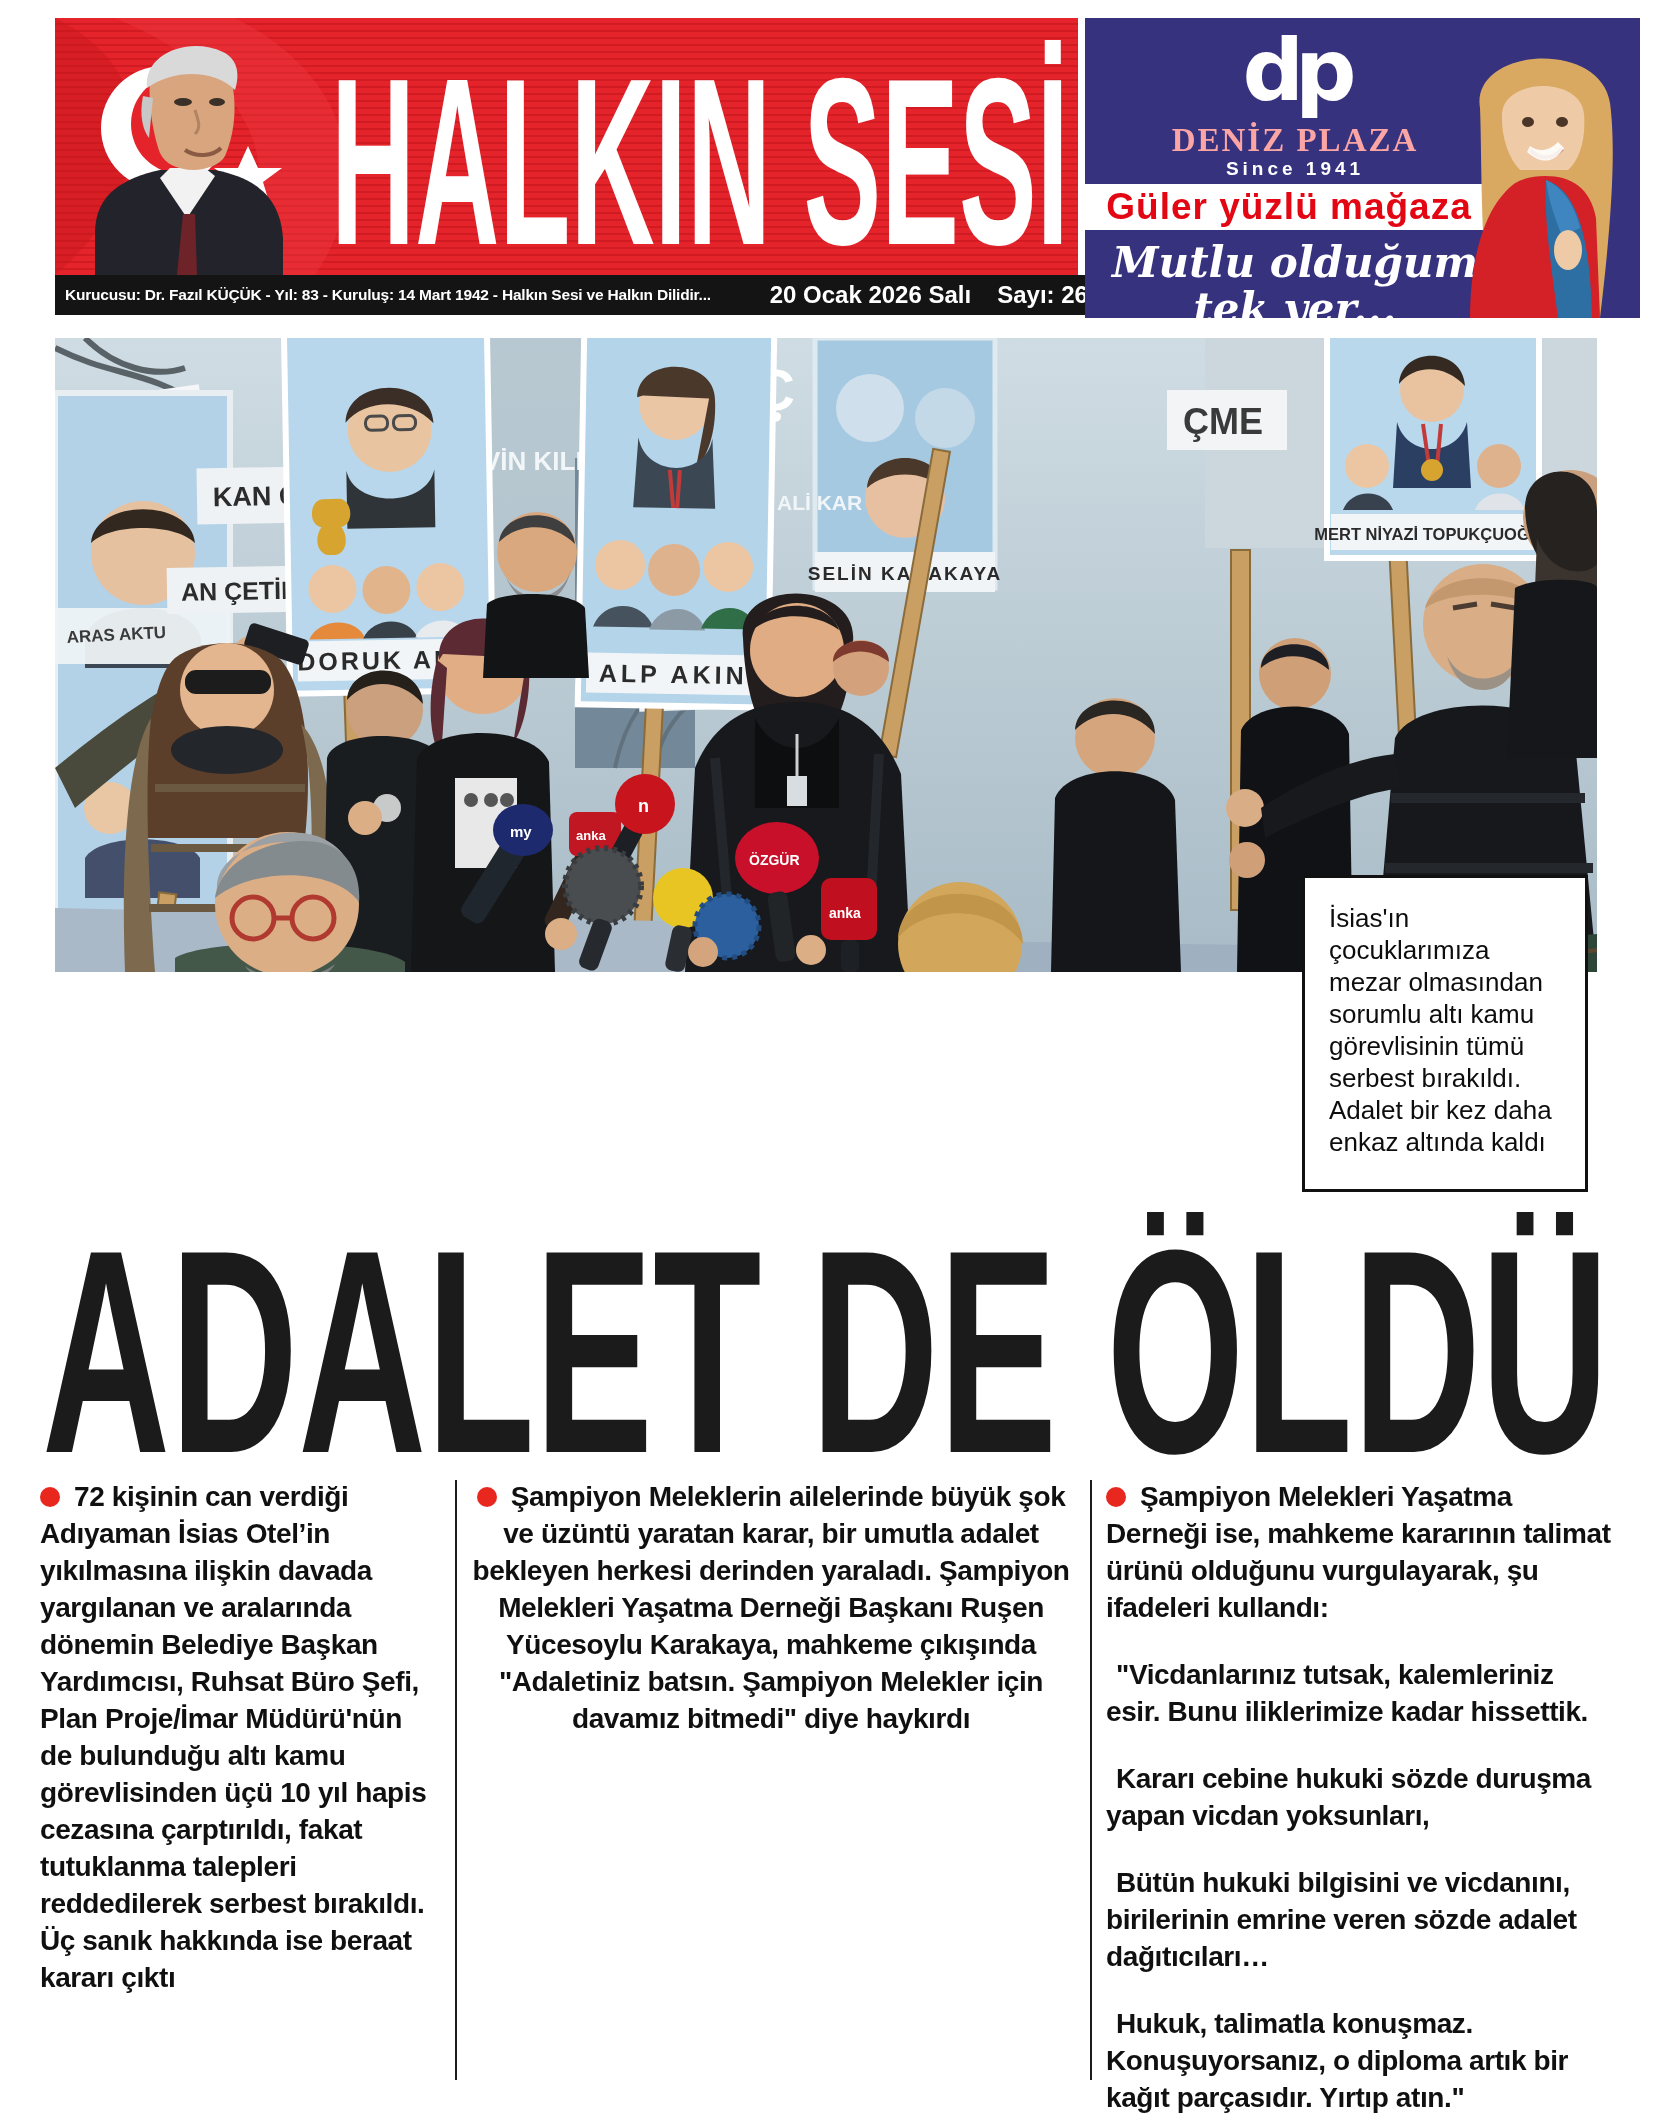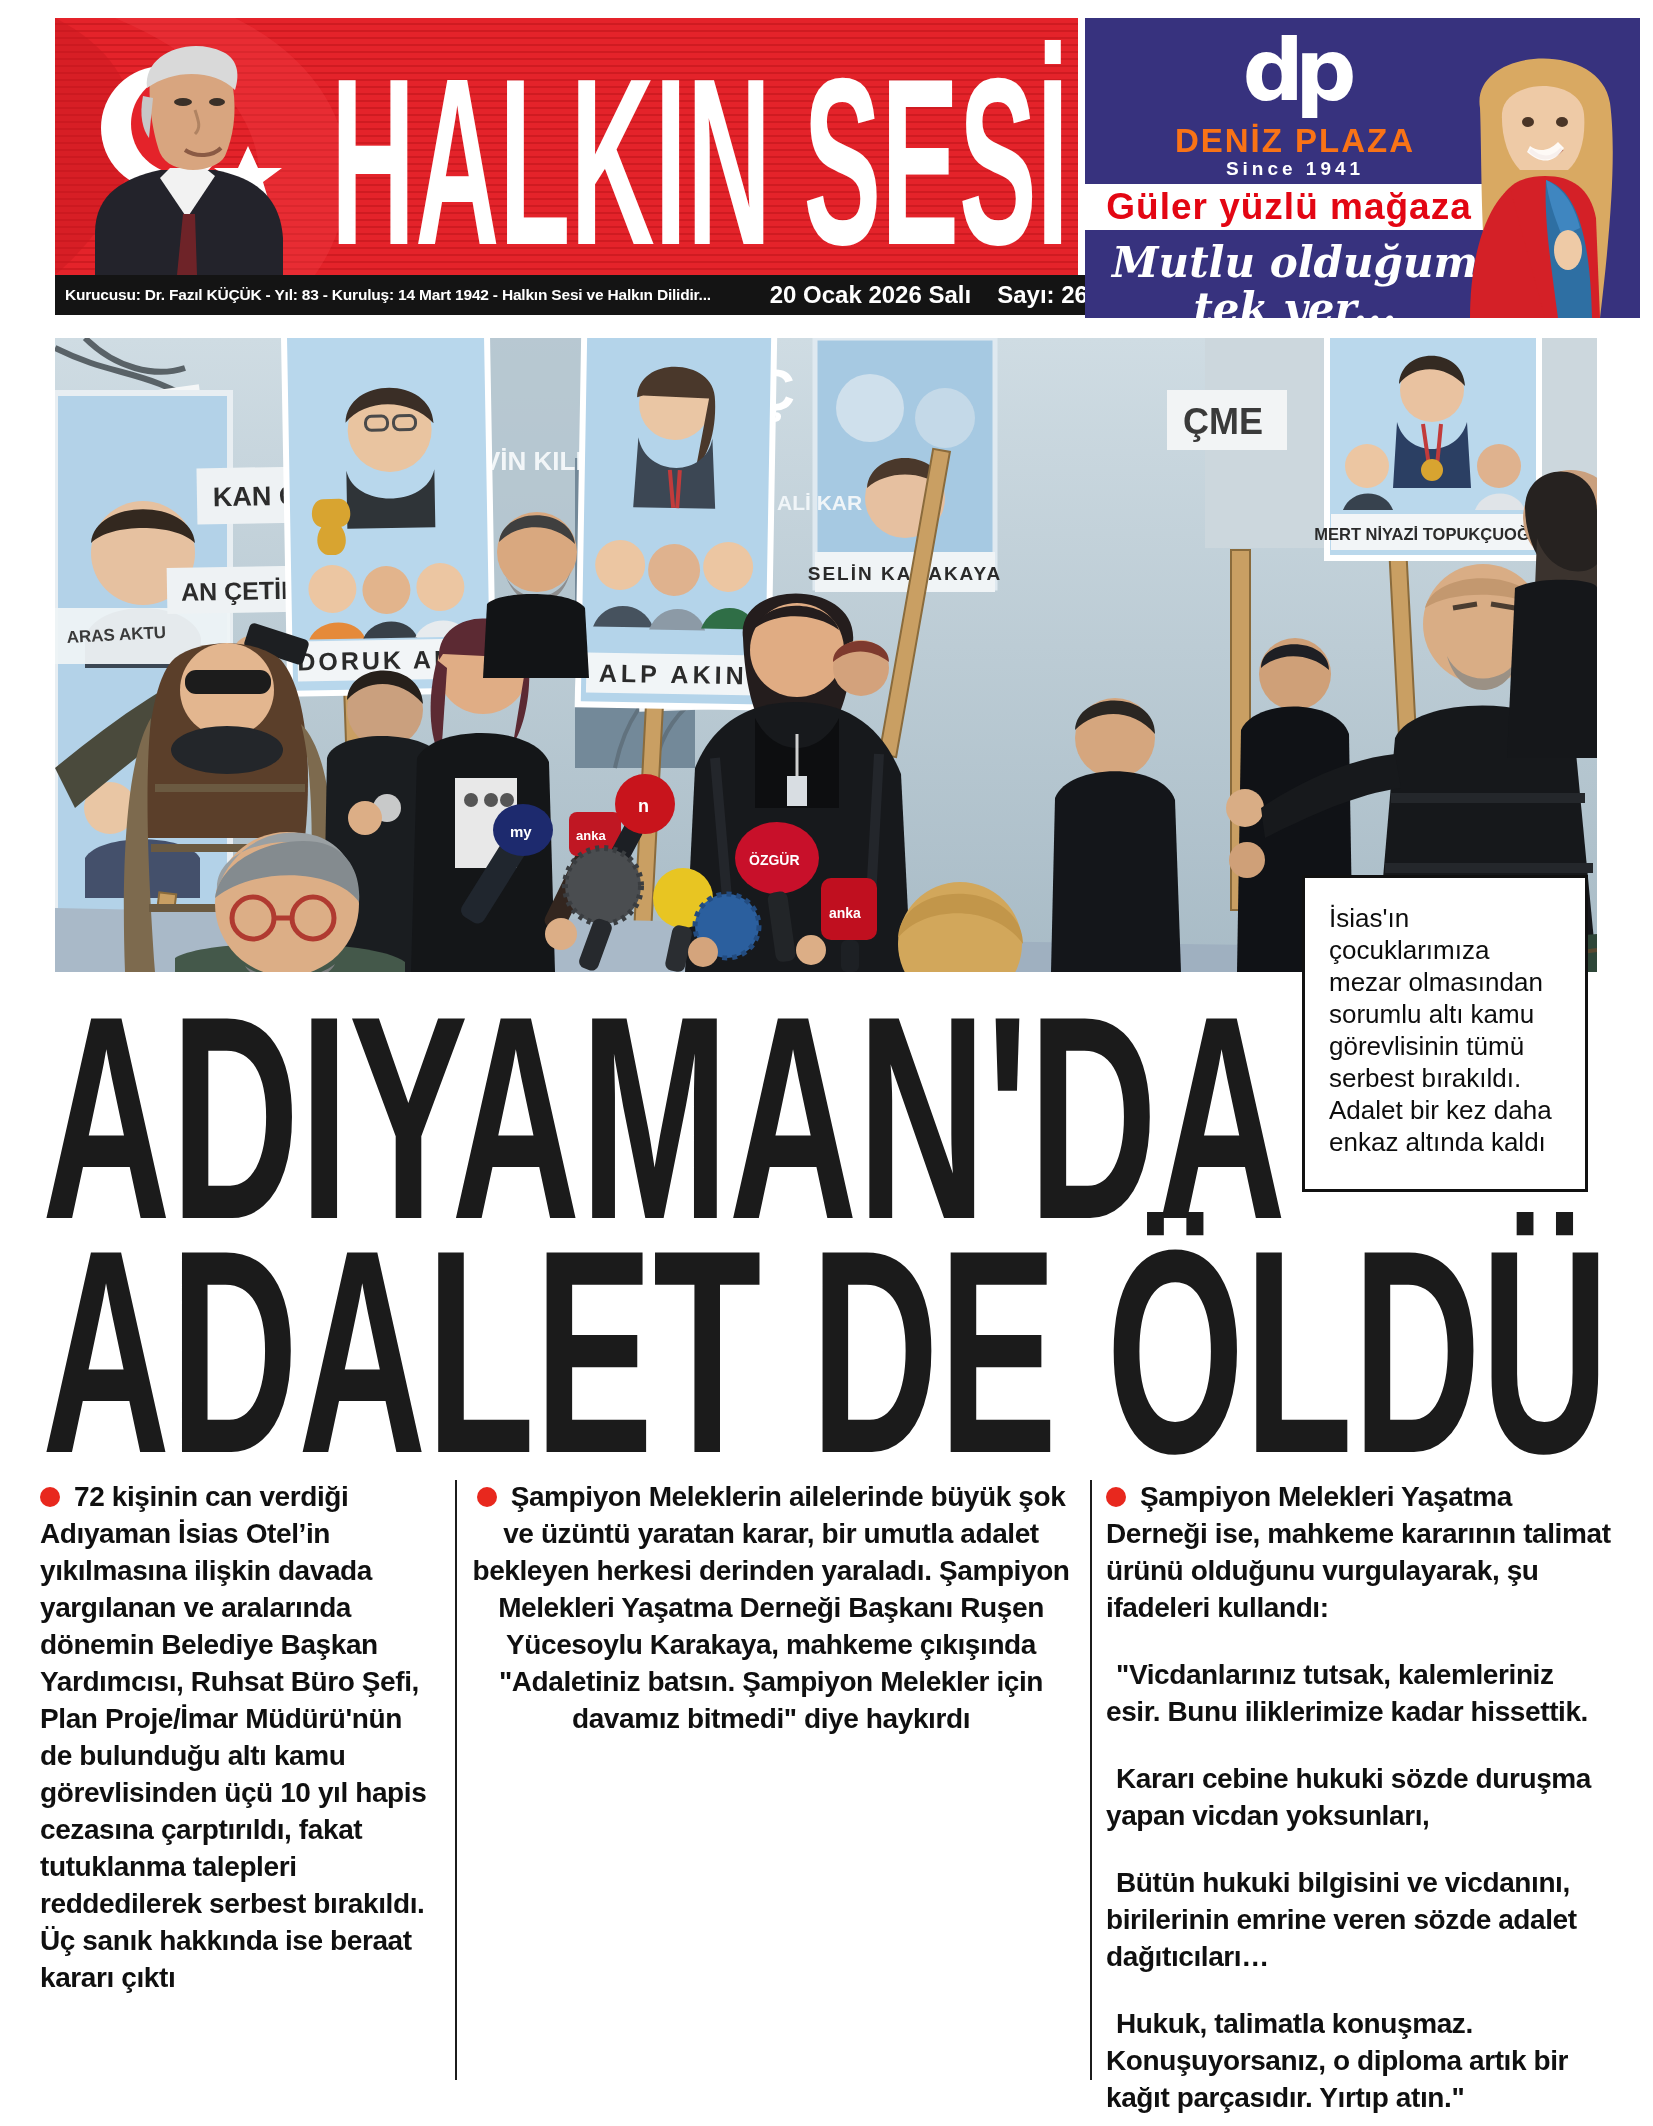--- a/index.html
+++ b/index.html
@@ -9,22 +9,22 @@
   .masthead{position:absolute;left:55px;top:18px;width:1023px;height:257px;}
   .info-bar{position:absolute;left:55px;top:275px;width:1205px;height:40px;background:#141414;
             color:#fff;display:flex;align-items:center;justify-content:space-between;
             padding:0 10px;box-sizing:border-box;}
   .info-left{font-size:15.5px;font-weight:700;letter-spacing:-0.2px;white-space:nowrap;}
   .info-right{display:flex;align-items:center;gap:26px;font-size:24px;font-weight:700;white-space:nowrap;}
   
   .ad{position:absolute;left:1085px;top:18px;width:555px;height:300px;background:#37327e;overflow:hidden;}
   .ad-logo{position:absolute;left:0;top:6px;width:420px;text-align:center;color:#fff;
            font-family:"DejaVu Sans",sans-serif;font-size:86px;font-weight:700;letter-spacing:-9px;line-height:92px;}
-  .ad-brand{position:absolute;left:0;top:104px;width:420px;text-align:center;color:#f97316;
-            font-size:33px;font-weight:700;letter-spacing:2px;}
+  .ad-brand{position:absolute;left:0;top:104px;width:420px;text-align:center;color:#fca5a5;
+            font-size:33px;font-weight:700;letter-spacing:2px;font-family:Liberation Serif, serif;}
   .ad-since{position:absolute;left:0;top:140px;width:420px;text-align:center;color:#fff;
             font-size:19px;font-weight:700;letter-spacing:4px;}
   .ad-band{position:absolute;left:0;top:166px;width:408px;height:46px;background:#fff;
            display:flex;align-items:center;justify-content:center;}
   .ad-band span{color:#e30613;font-size:37px;font-weight:700;letter-spacing:1px;}
   .ad-script{position:absolute;left:0;top:222px;width:420px;text-align:center;color:#fff;
              font-family:"DejaVu Serif",serif;font-style:italic;font-weight:700;font-size:42px;line-height:46px;}
   .ad-girl{position:absolute;right:0;top:0;width:190px;height:300px;}
   
   .photo{position:absolute;left:55px;top:338px;width:1542px;height:634px;overflow:hidden;background:#f97316;}
@@ -412,25 +412,20 @@
           <circle cx="756" cy="612" r="15" fill="#dcae86"></circle>
         </g>
       </g>
     </svg>
   </div>
 
   <div class="overlay-box">
     <p>İsias'ın çocuklarımıza mezar olmasından sorumlu altı kamu görevlisinin tümü serbest bırakıldı. Adalet bir kez daha enkaz altında kaldı</p>
   </div>
 
-  <div class="headline1">
-    <svg width="1250" height="240" viewBox="0 0 1250 240">
-      <text x="2" y="230" font-size="290" font-weight="700" fill="#1b1b1b" textLength="1244" lengthAdjust="spacingAndGlyphs">ADIYAMAN'DA</text>
-    </svg>
-  </div>
   <div class="headline2">
     <svg width="1573" height="250" viewBox="0 0 1573 250">
       <text x="2" y="240" font-size="290" font-weight="700" fill="#1b1b1b" textLength="1567" lengthAdjust="spacingAndGlyphs">ADALET DE ÖLDÜ</text>
     </svg>
   </div>
 
   <div class="columns">
     <div class="col col-1">
       <p class="bullet">72 kişinin can verdiği Adıyaman İsias Otel’in yıkılmasına ilişkin davada yargılanan ve aralarında dönemin Belediye Başkan Yardımcısı, Ruhsat Büro Şefi, Plan Proje/İmar Müdürü'nün de bulunduğu altı kamu görevlisinden üçü 10 yıl hapis cezasına çarptırıldı, fakat tutuklanma talepleri reddedilerek serbest bırakıldı. Üç sanık hakkında ise beraat kararı çıktı</p>
     </div>

